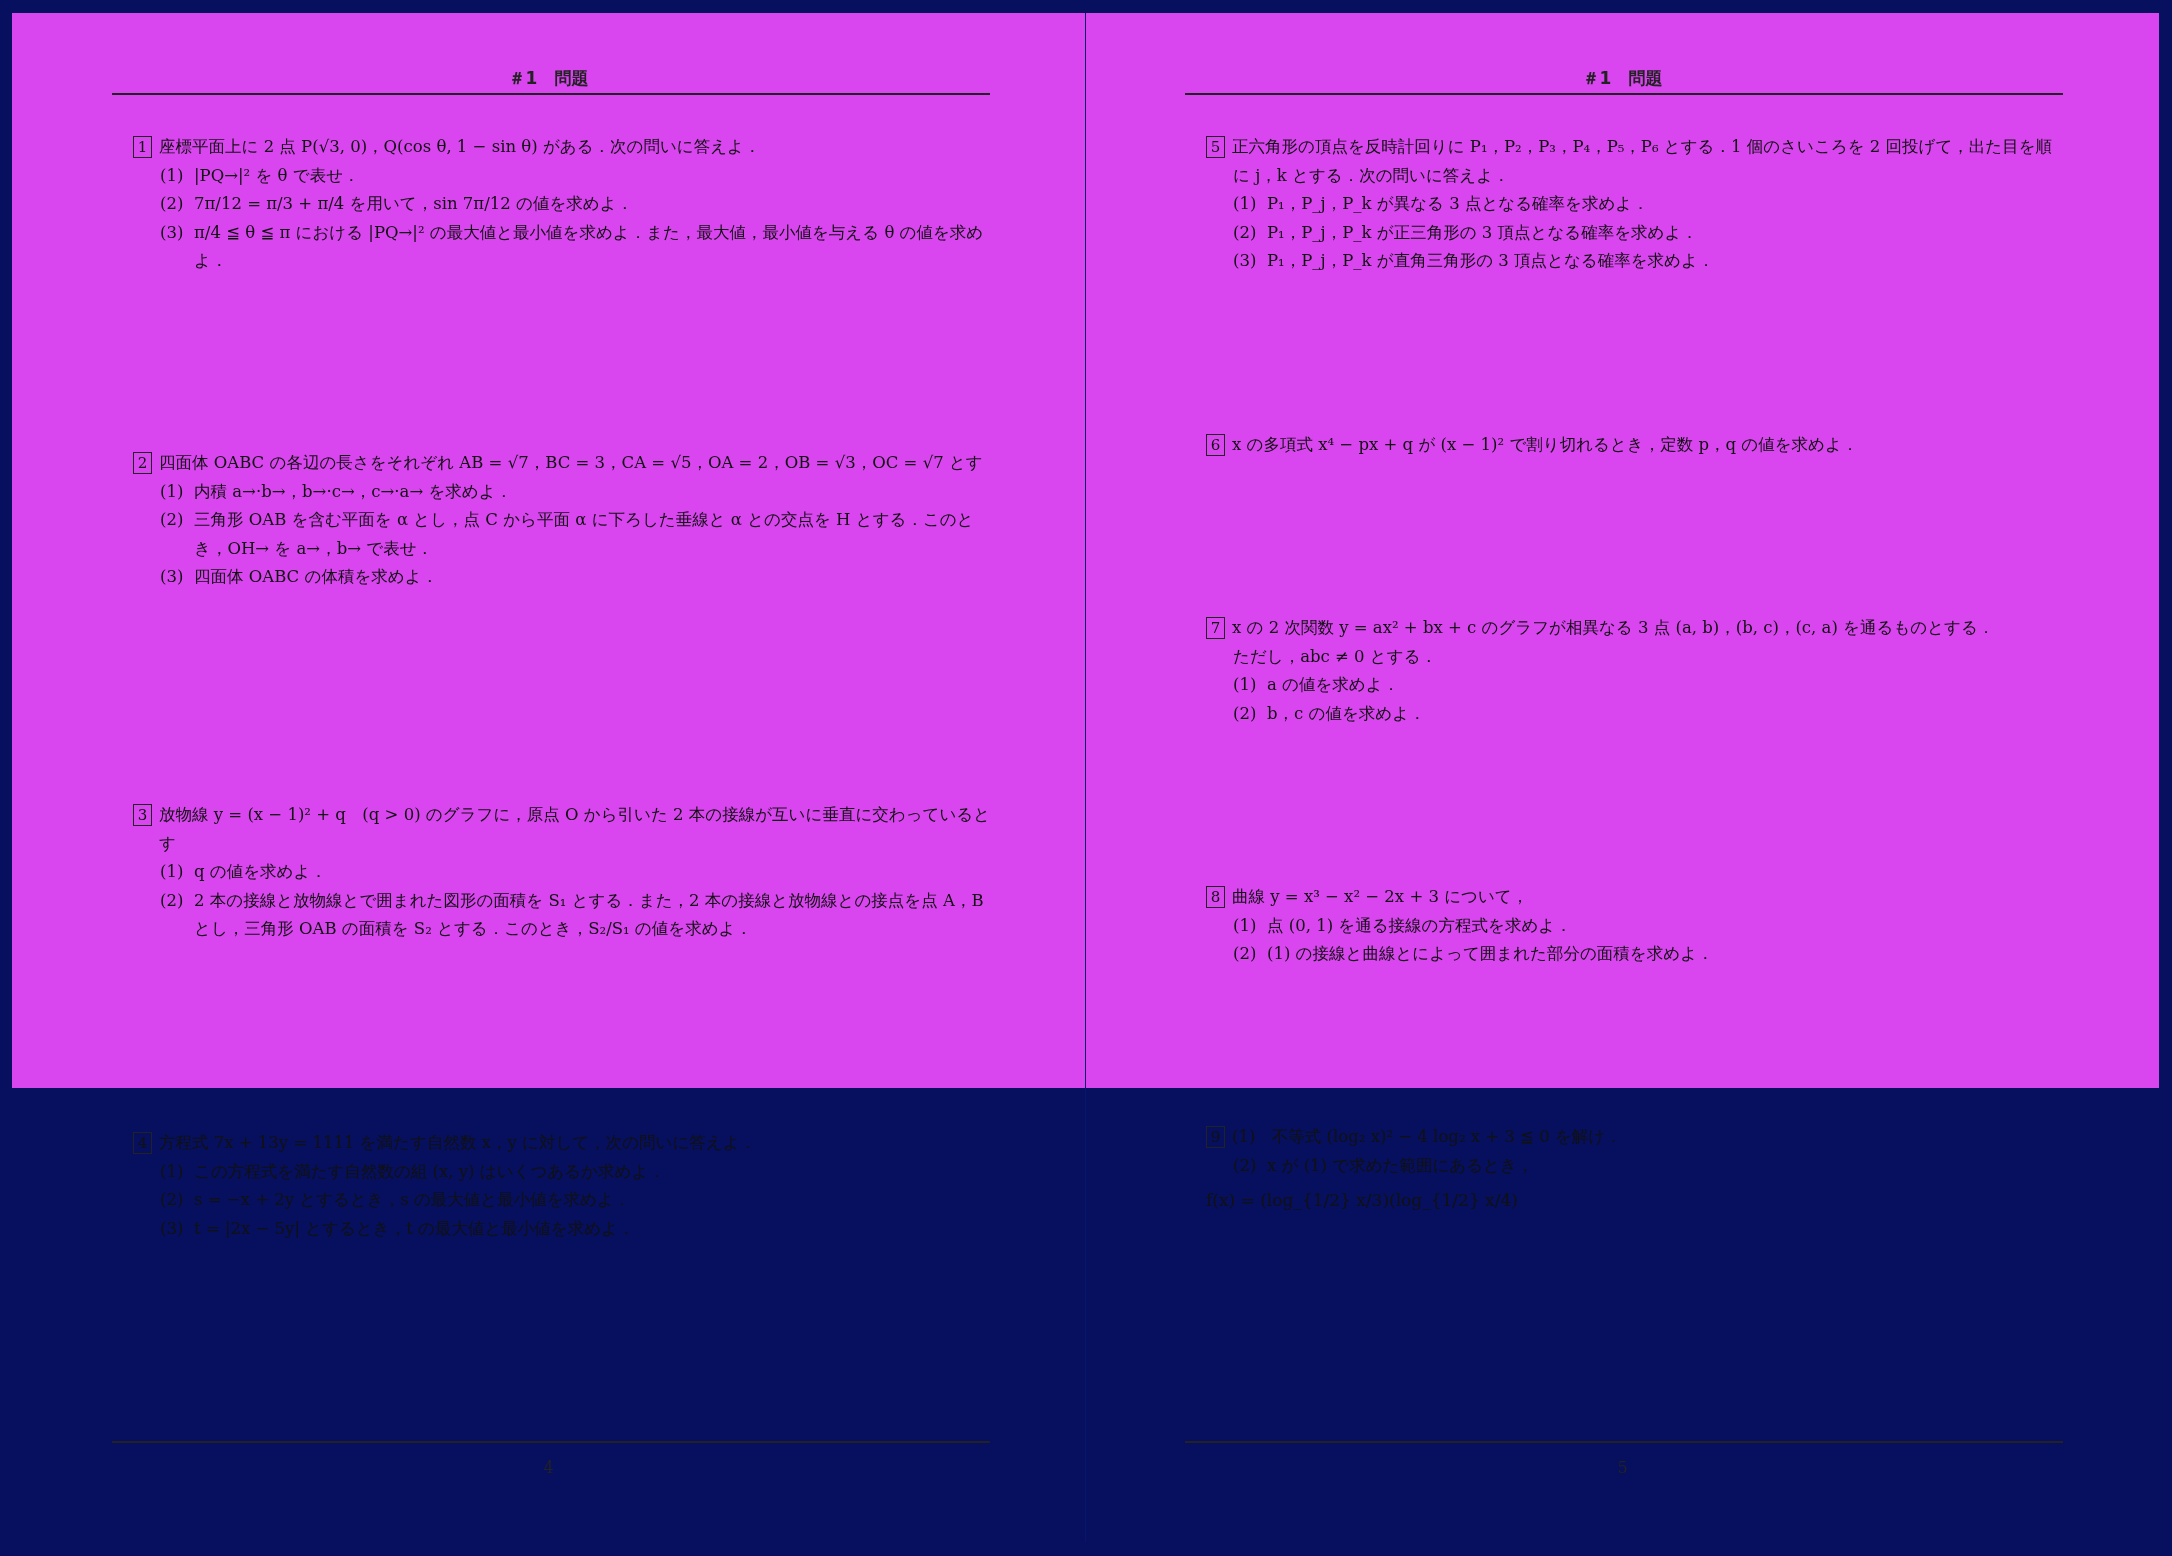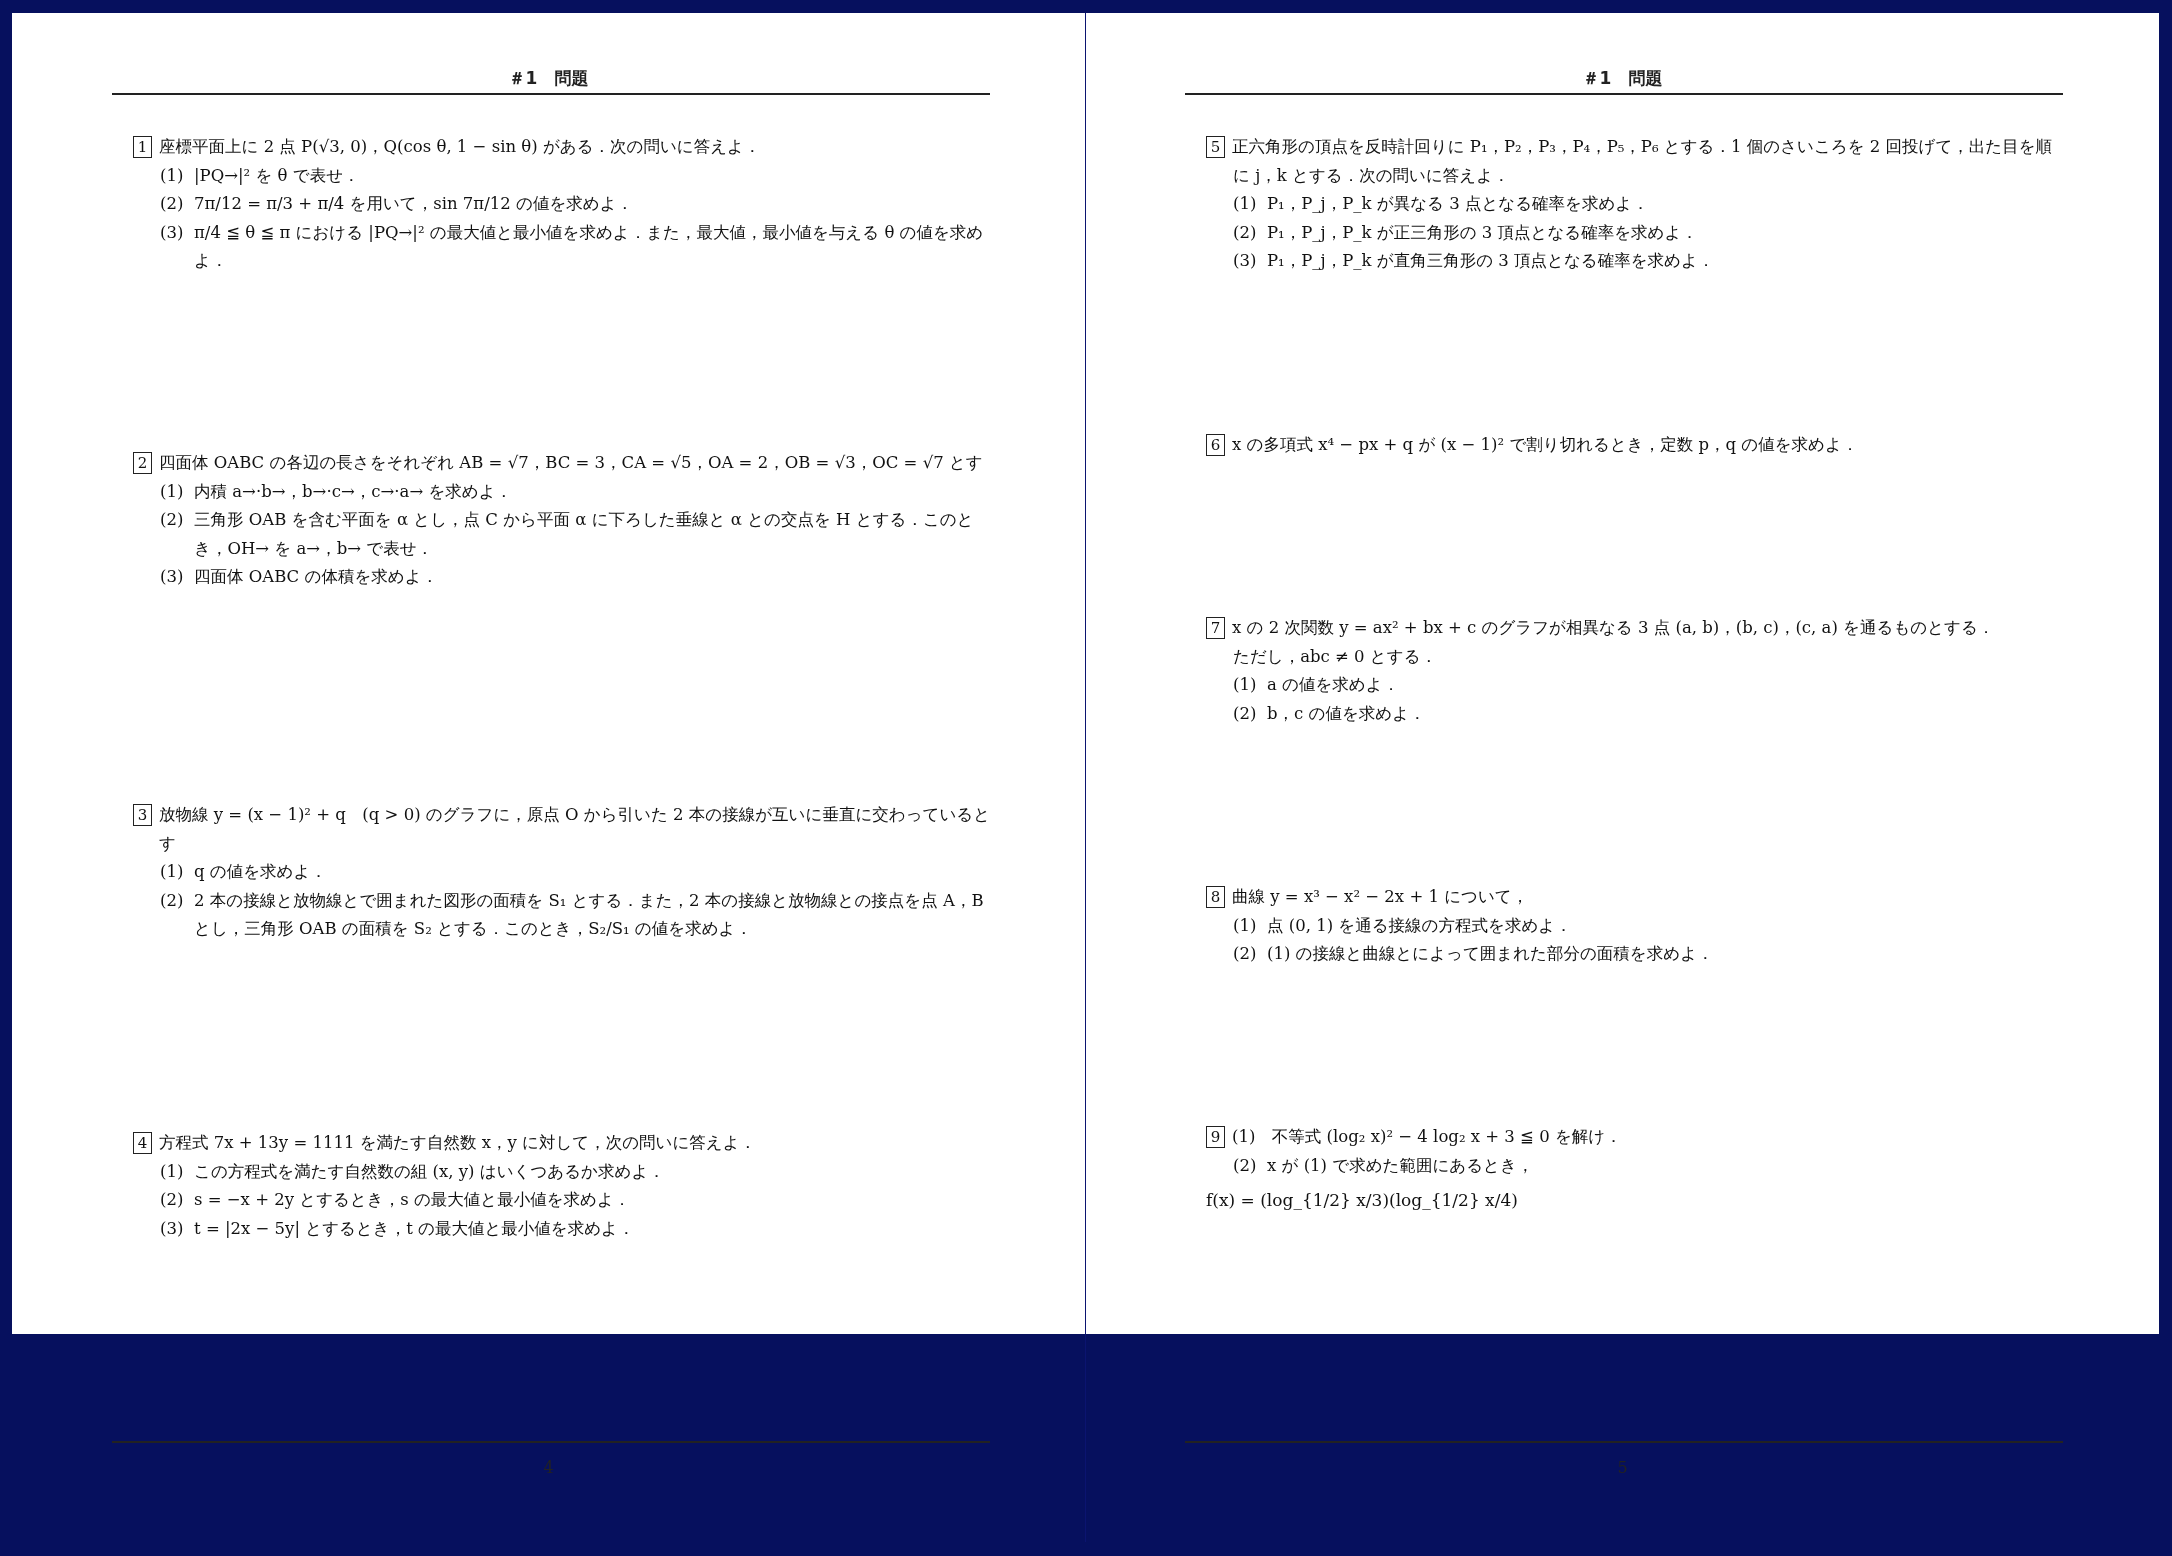--- a/index.html
+++ b/index.html
@@ -6,22 +6,22 @@
   html, body { width: 2172px; height: 1556px; overflow: hidden; }
   body {
     background: #06105e;
     position: relative;
     font-family: "DejaVu Serif", "Liberation Serif", serif;
     color: #111;
   }
   .page {
     position: absolute;
     top: 13px;
-    height: 1321px;
-    background: #ffffff;
+    height: 1075px;
+    background: #d946ef;
   }
   #page-left { left: 12px; width: 1073px; }
   #page-right { left: 1086px; width: 1073px; }
   .divider {
     position: absolute; left: 1085px; top: 13px; width: 1px; height: 1529px;
     background: #0b1470;
   }
   .header-title {
     position: absolute; top: 54px; left: 0; width: 100%; text-align: center;
     font-family: "DejaVu Sans", "Liberation Sans", sans-serif;
@@ -193,21 +193,21 @@
       </div>
     <div class="sub">
         <span class="sub-label">(2)</span>
         <span class="sub-text">b，c の値を求めよ．</span>
       </div>
   </div>
 
   <div class="problem" style="top:870px;">
     <div class="problem-head">
       <span class="num-box">8</span>
-      <span class="stem">曲線 y = x³ − x² − 2x + 1 について，</span>
+      <span class="stem">曲線 y = x³ − x² − 2x + 3 について，</span>
     </div>
     <div class="sub">
         <span class="sub-label">(1)</span>
         <span class="sub-text">点 (0, 1) を通る接線の方程式を求めよ．</span>
       </div>
     <div class="sub">
         <span class="sub-label">(2)</span>
         <span class="sub-text">(1) の接線と曲線とによって囲まれた部分の面積を求めよ．</span>
       </div>
   </div>

